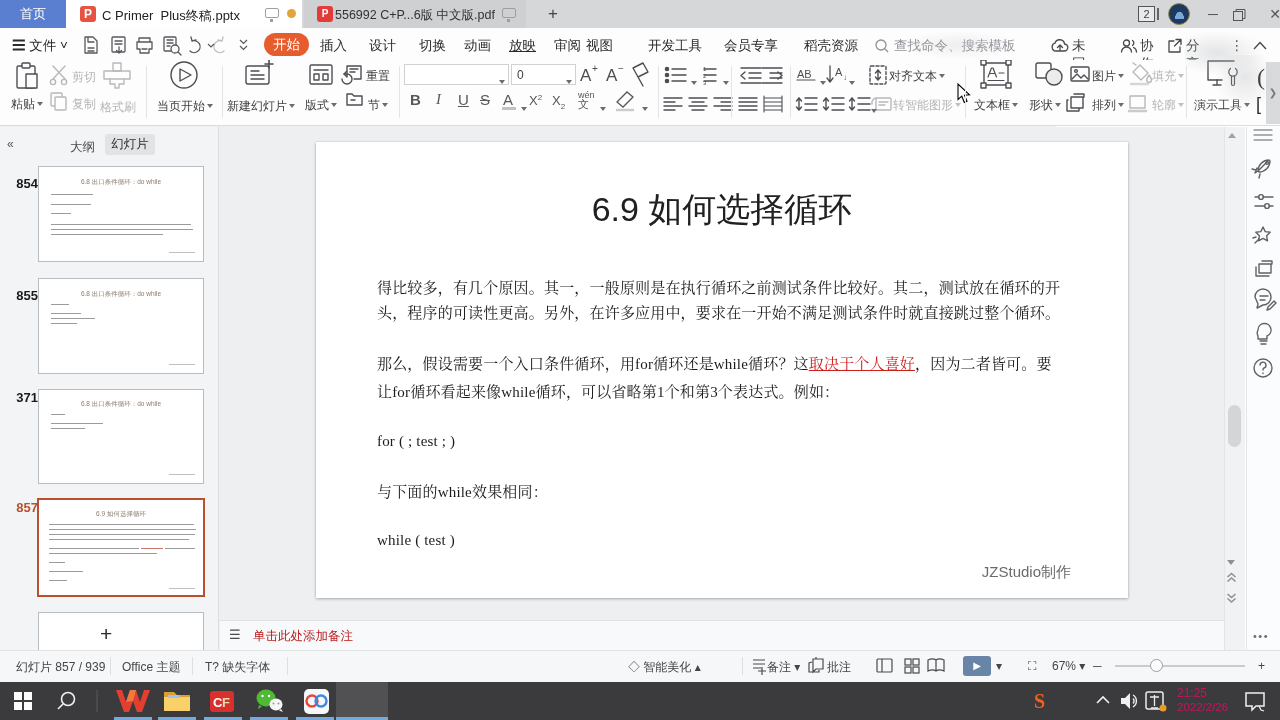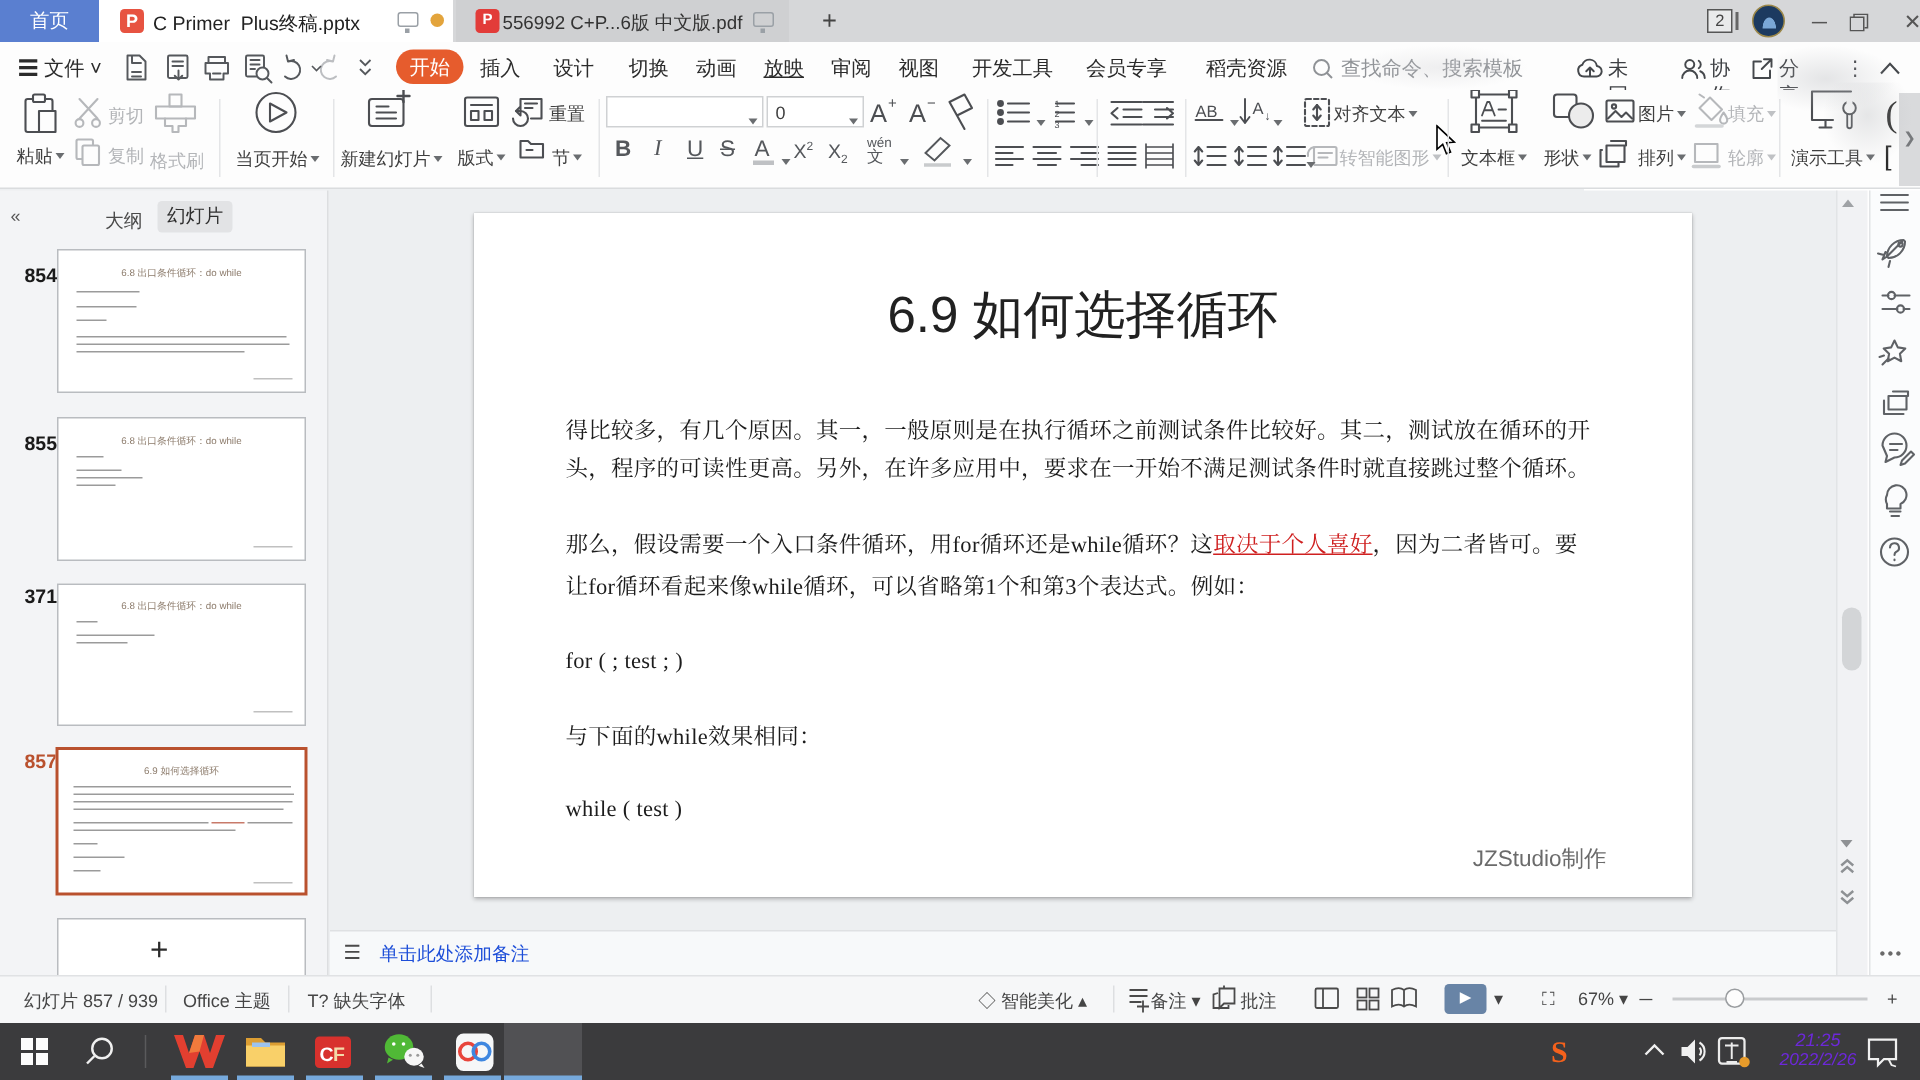--- a/index.html
+++ b/index.html
@@ -62,21 +62,21 @@
 
 #notesbar{position:absolute;left:220px;top:620px;width:1004px;height:30px;background:#f7f9fa;border-top:1px solid #dfe1e3;}
 
 #statusbar{position:absolute;left:0;top:650px;width:1280px;height:32px;background:#f6f7f8;border-top:1px solid #e0e2e4;}
 .st{position:absolute;top:659px;font-size:12px;color:#454545;white-space:nowrap;}
 .ssep{position:absolute;top:657px;width:1px;height:18px;background:#dddfe1;}
 
 #taskbar{position:absolute;left:0;top:682px;width:1280px;height:38px;background:#3b3b3d;}
 #activeapp{position:absolute;left:336px;top:682px;width:52px;height:38px;background:#515154;}
 .ul{position:absolute;top:717px;height:2.5px;background:#76a9dc;}
-.tbtime{position:absolute;color:#6d28d9;font-size:12px;text-align:center;width:70px;font-style:italic;}
+.tbtime{position:absolute;color:#be185d;font-size:12px;width:70px;}
 </style>
 </head>
 <body>
 <div id="app">
 
   <div id="tabbar"></div>
   <div id="home">首页</div>
   <div id="tab1">
     <span class="ppticon" style="left:14px;top:6px;">P</span>
     <span style="position:absolute;left:36px;top:7px;">C Primer&nbsp; Plus终稿.pptx</span>
@@ -119,21 +119,21 @@
     <path d="M128 10 l3 3 l3 -3" fill="none" stroke="#55585c" stroke-width="1.1"></path>
     <path d="M160 6 l3.5 3.5 l3.5 -3.5 M160 12 l3.5 3.5 l3.5 -3.5" fill="none" stroke="#55585c" stroke-width="1.2"></path>
   </svg>
   <div id="startpill">开始</div>
   <span class="mi" style="left:320px;">插入</span>
   <span class="mi" style="left:369px;">设计</span>
   <span class="mi" style="left:419px;">切换</span>
   <span class="mi" style="left:464px;">动画</span>
   <span class="mi" style="left:509px;text-decoration:underline;">放映</span>
   <span class="mi" style="left:554px;">审阅</span>
-  <span class="mi" style="left:599px;">视图</span>
+  <span class="mi" style="left:586px;">视图</span>
   <span class="mi" style="left:648px;">开发工具</span>
   <span class="mi" style="left:724px;">会员专享</span>
   <span class="mi" style="left:804px;">稻壳资源</span>
   <svg class="abs" style="left:874px;top:38px;" width="16" height="16" viewBox="0 0 16 16">
     <circle cx="7" cy="7" r="5" fill="none" stroke="#8f9296" stroke-width="1.3"></circle>
     <path d="M10.5 10.5 L14 14" stroke="#8f9296" stroke-width="1.3"></path>
   </svg>
   <span class="mi" style="left:894px;color:#8f9296;">查找命令、搜索模板</span>
   <svg class="abs" style="left:1051px;top:38px;" width="18" height="16" viewBox="0 0 18 16">
     <path d="M5 13 h8 a3.5 3.5 0 0 0 .6 -7 a5 5 0 0 0 -9.7 -.8 a4 4 0 0 0 1.1 7.8 Z M9 7 v6 m0 -6 l-2.5 2.5 M9 7 l2.5 2.5" fill="none" stroke="#45484c" stroke-width="1.3" stroke-linecap="round" stroke-linejoin="round"></path>
@@ -434,30 +434,30 @@
       <path d="M22 180 l6 -6 l2 2 l-6 6 l-3 1 Z" fill="#fbfcfd"></path>
       <path d="M12 203 a6.5 6.5 0 1 1 9 6 v3 h-9 v-3 a6.5 6.5 0 0 1 0 -6 Z M14 214 h7 M15 217 h5"></path>
       <circle cx="17" cy="241" r="9"></circle>
       <path d="M14 238 a3 3 0 1 1 4 3 c-1 .5 -1 1 -1 2 M17 246 v.5"></path>
     </g>
   </svg>
   <div style="position:absolute;left:1253px;top:630px;font-size:11px;color:#6a6a6a;letter-spacing:1.5px;">•••</div>
 
   <div id="notesbar"></div>
   <div style="position:absolute;left:229px;top:627px;font-size:13px;color:#4a4a4a;">☰</div>
-  <div style="position:absolute;left:253px;top:628px;font-size:12.5px;color:#1d4ed8;">单击此处添加备注</div>
+  <div style="position:absolute;left:253px;top:628px;font-size:12.5px;color:#b91c1c;">单击此处添加备注</div>
 
   <div id="statusbar"></div>
   <span class="st" style="left:16px;">幻灯片 857 / 939</span>
   <div class="ssep" style="left:110px;"></div>
   <span class="st" style="left:122px;">Office 主题</span>
   <div class="ssep" style="left:192px;"></div>
   <span class="st" style="left:205px;">T? 缺失字体</span>
   <div class="ssep" style="left:287px;"></div>
-  <span class="st" style="left:652px;text-align:right;">◇ 智能美化 ▴</span>
+  <span class="st" style="left:628px;text-align:right;">◇ 智能美化 ▴</span>
   <div class="ssep" style="left:742px;"></div>
   <svg class="abs" style="left:752px;top:656px;" width="200" height="20" viewBox="0 0 200 20">
     <g fill="none" stroke="#4a4a4a" stroke-width="1.2">
       <path d="M1 4 h12 M1 8 h12 M1 12 h8 M6 15 h8 m-4 -4 v8"></path>
       <path d="M61 3 h10 v10 h-7 l-3 3 Z M64 1 v2 M60 6 l-3 1 v9 h10 v-2"></path>
       <rect x="125" y="3" width="15" height="13" rx="1"></rect>
       <path d="M130 3 v13"></path>
       <rect x="153" y="3" width="6" height="6"></rect>
         <rect x="161" y="3" width="6" height="6"></rect>
       <rect x="153" y="11" width="6" height="6"></rect>

